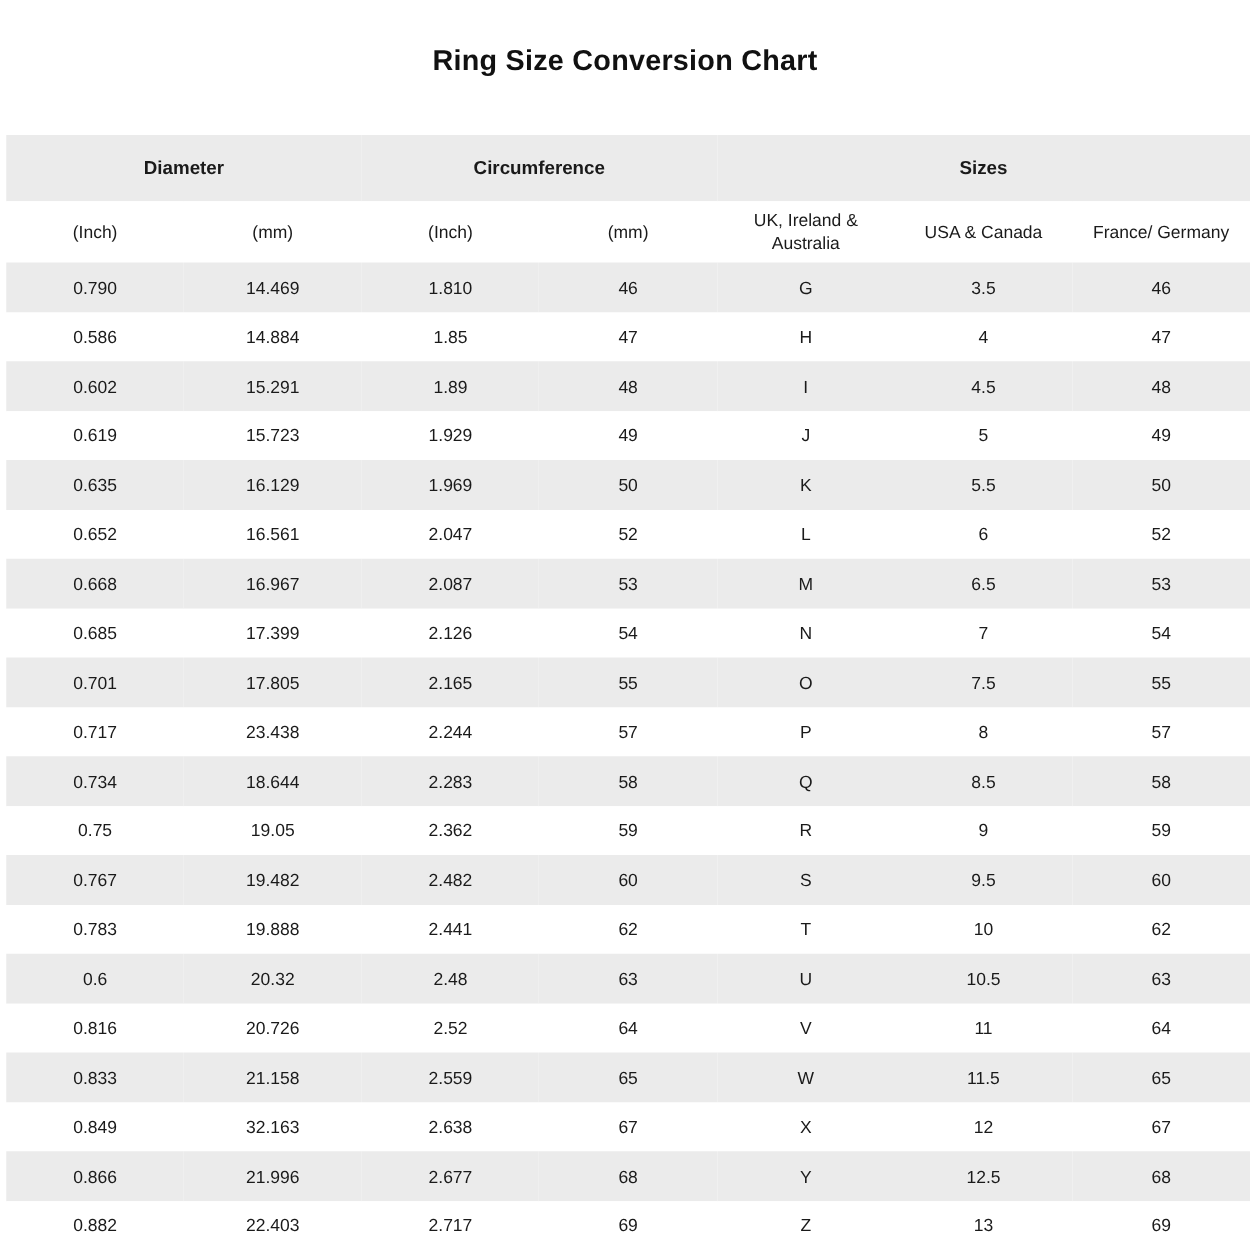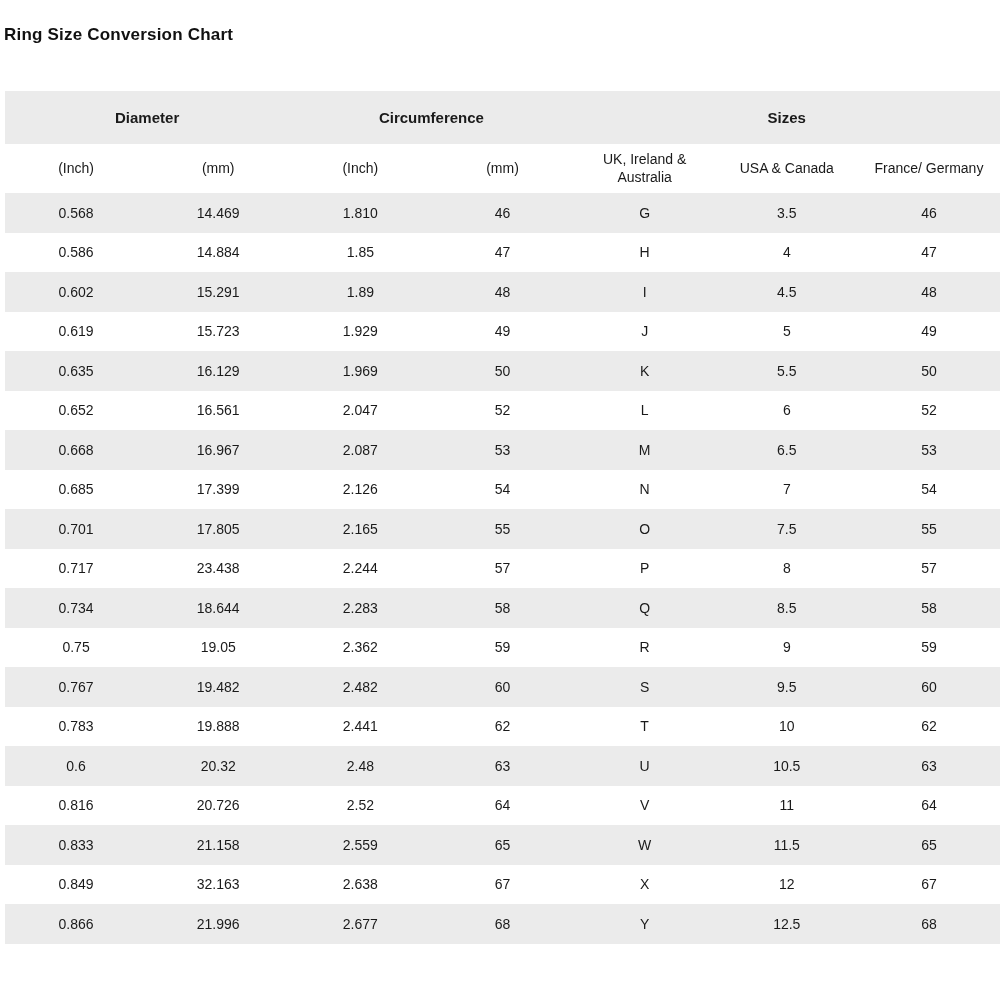--- a/index.html
+++ b/index.html
@@ -7,24 +7,24 @@
     margin: 0;
     padding: 0;
     width: 1000px;
     height: 1000px;
     background: #ffffff;
     font-family: "Liberation Sans", sans-serif;
     color: #1a1a1a;
     overflow: hidden;
   }
   .page-title {
-    margin: 4px;
+    margin: 14px;
     padding-top: 21px;
-    text-align: left;
-    font-size: 17px;
+    text-align: center;
+    font-size: 23px;
     font-weight: bold;
     color: #111111;
     letter-spacing: 0.2px;
   }
   table.conversion-table {
     margin-top: 46px;
     margin-left: 5px;
     width: 995px;
     border-collapse: collapse;
     table-layout: fixed;
@@ -86,21 +86,21 @@
       <th>(mm)</th>
       <th>(Inch)</th>
       <th>(mm)</th>
       <th>UK, Ireland &amp; Australia</th>
       <th>USA &amp; Canada</th>
       <th>France/ Germany</th>
     </tr>
   </thead>
   <tbody>
       <tr>
-        <td>0.568</td>
+        <td>0.790</td>
         <td>14.469</td>
         <td>1.810</td>
         <td>46</td>
         <td>G</td>
         <td>3.5</td>
         <td>46</td>
       </tr>
       <tr>
         <td>0.586</td>
         <td>14.884</td>
@@ -256,14 +256,23 @@
       </tr>
       <tr>
         <td>0.866</td>
         <td>21.996</td>
         <td>2.677</td>
         <td>68</td>
         <td>Y</td>
         <td>12.5</td>
         <td>68</td>
       </tr>
+      <tr>
+        <td>0.882</td>
+        <td>22.403</td>
+        <td>2.717</td>
+        <td>69</td>
+        <td>Z</td>
+        <td>13</td>
+        <td>69</td>
+      </tr>
     </tbody>
 </table>
 
 </body></html>

